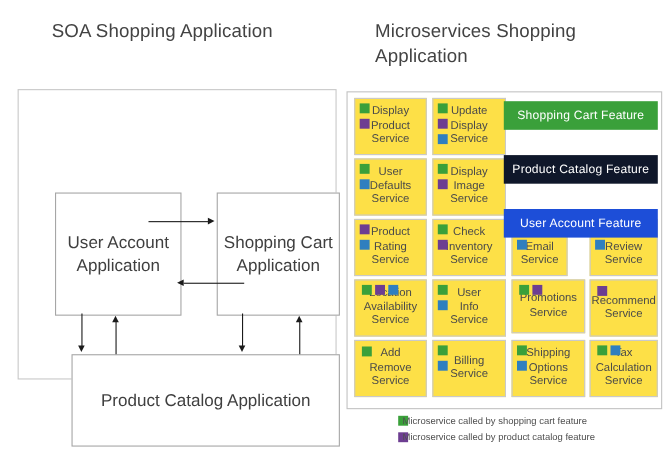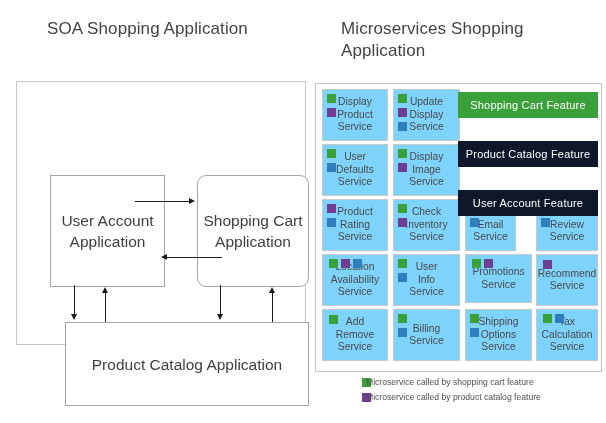--- a/index.html
+++ b/index.html
@@ -34,21 +34,21 @@
     position:absolute;
     border:1px solid #a6a6a6;
     background:#ffffff;
     display:flex;align-items:center;justify-content:center;
     text-align:center;
     font-size:15.5px;
     color:#3f3f3f;
     line-height:21px;
   }
   #soa-user{left:33px;top:93px;width:113px;height:110px;}
-  #soa-cart{left:180px;top:93px;width:110px;height:110px;border-radius:9px;}
+  #soa-cart{left:180px;top:93px;width:110px;height:110px;}
   #soa-catalog{left:48px;top:240px;width:242px;height:82px;}
 
   
   .hline{position:absolute;background:#1b1b1b;height:1px;}
   .vline{position:absolute;background:#1b1b1b;width:1px;}
   .arrow-r{
     position:absolute;width:0;height:0;
     border-top:3.5px solid transparent;border-bottom:3.5px solid transparent;
     border-left:6px solid #1b1b1b;
   }
@@ -69,21 +69,21 @@
   }
 
   
   #right-panel{
     position:absolute;left:315px;top:83px;width:285px;height:287px;
     border:1px solid #c2c2c2;background:#fff;
   }
   .svc{
     position:absolute;
     border:1px solid #c9c9c9;
-    background:#7dd3fc;
+    background:#fde047;
     box-sizing:border-box;
   }
   .svc-label{
     position:absolute;left:0;top:0;width:100%;height:100%;
     display:flex;align-items:center;justify-content:center;
     text-align:center;
     font-size:10.3px;line-height:12.4px;
     color:#4a4a4a;
     padding:0 2px;box-sizing:border-box;
     white-space:pre-line;
@@ -260,21 +260,21 @@
           <span class="dot" style="background: rgb(47, 127, 191); left: 18px; top: 4px;"></span>
         </div>
       </div>
     <div id="feature-stack">
         <div class="feature" style="left: 142px; top: 8px; width: 140px; height: 26px; background: rgb(58, 160, 58);">
           <span>Shopping Cart Feature</span>
         </div>
         <div class="feature" style="left: 142px; top: 57px; width: 140px; height: 26px; background: #0f172a;">
           <span>Product Catalog Feature</span>
         </div>
-        <div class="feature" style="left: 142px; top: 106px; width: 140px; height: 26px; background: #0f172a;">
+        <div class="feature" style="left: 142px; top: 106px; width: 140px; height: 26px; background: #1d4ed8;">
           <span>User Account Feature</span>
         </div>
       </div>
   </div>
 
   <div id="legend">
       <div class="legend-row" id="legend-row-1">
         <span class="legend-sw" style="background: rgb(58, 160, 58);"></span>
         <span class="legend-tx">Microservice called by shopping cart feature</span>
       </div>

